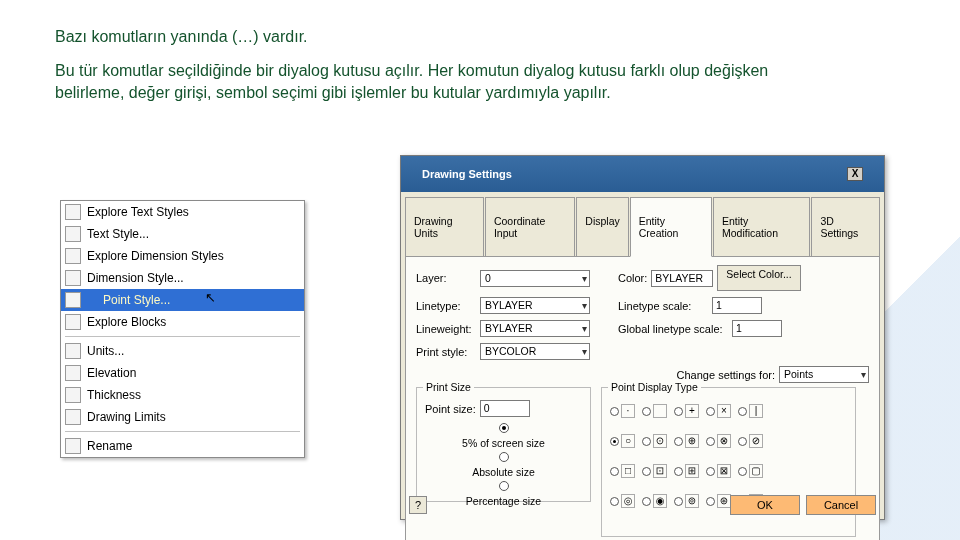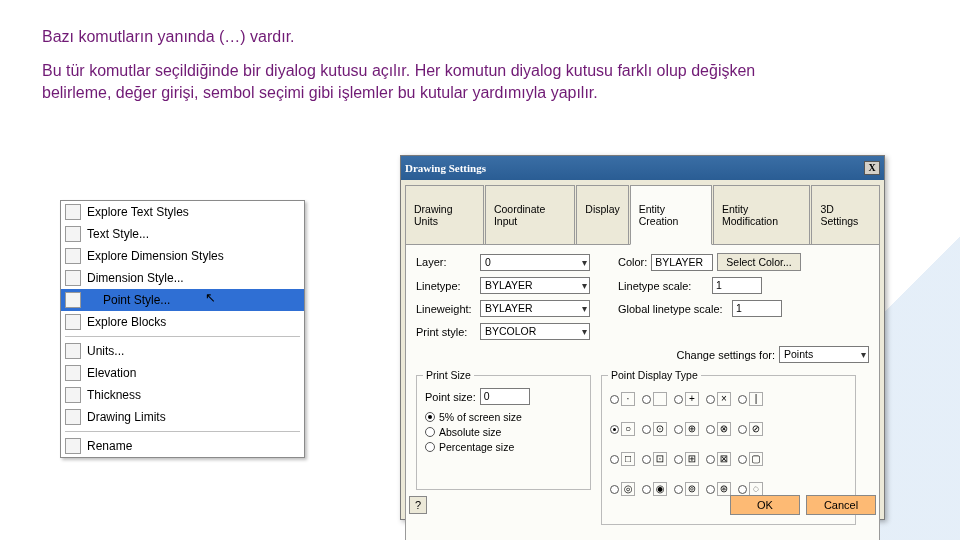--- a/index.html
+++ b/index.html
@@ -10,59 +10,59 @@
     background: #fff;
     position: relative;
     overflow: hidden;
   }
   .decor-tri {
     position: absolute; right: 0; top: 0;
     width: 220px; height: 540px;
     background: linear-gradient(135deg, transparent 60%, rgba(40,120,200,0.12) 60%);
     pointer-events: none;
   }
-  .slide-text { position: absolute; left: 42px; top: 28px; width: 770px; color:#701a75; }
+  .slide-text { position: absolute; left: 55px; top: 28px; width: 770px; color:#14532d; }
   .p1 { font-size: 16px; margin-bottom: 14px; }
   .p2 { font-size: 16px; line-height: 1.35; }
 
   
   .ctxmenu {
     position: absolute; left: 60px; top: 200px;
     width: 245px; background:#fff;
     border: 1px solid #8a8a8a;
     box-shadow: 2px 2px 3px rgba(0,0,0,.25);
     font-size: 12px;
   }
   .ctxmenu .mi {
     display: flex; align-items: center;
     height: 22px; padding: 0 6px 0 26px;
     position: relative;
   }
-  .ctxmenu .mi.selected { background:#2f6fd4; color:#000000;padding-left:42px; }
+  .ctxmenu .mi.selected { background:#2f6fd4; color:#fef9c3;padding-left:42px; }
   .ctxmenu .mi .icn {
     position:absolute; left:4px; top:3px; width:16px; height:16px;
     border:1px solid #999; background:#f4f4f4;
   }
   .ctxmenu .sep { height:1px; background:#c0c0c0; margin:3px 4px; }
   .cursor { position:absolute; left:205px; top:290px; font-size:13px; }
 
   
   .dlg {
     position: absolute; left: 400px; top: 155px;
     width: 485px; height: 365px;
     background:#ece9d8;
     border:1px solid #7a7a7a;
     box-shadow: 2px 2px 5px rgba(0,0,0,.3);
     font-size: 11px;
   }
   .dlg .titlebar {
-    height: 24px;
+    height: 36px;
     background: linear-gradient(#3a6ea5,#2a5d94);
     color:#fff; display:flex; align-items:center;
-    padding:0 4px; font-weight:bold; font-size:11px;font-family:Liberation Serif, serif;
+    padding:0 21px; font-weight:bold; font-size:11px;
   }
   .dlg .titlebar .closebtn {
     margin-left:auto; width:16px; height:14px;
     background:#d4d0c8; border:1px solid #555;
     font-size:10px; line-height:12px; text-align:center; color:#000;
   }
   .dlg .tabs {
     display:flex; gap:1px; padding:4px 4px 0 4px;
     border-bottom: 0;
   }
@@ -90,32 +90,32 @@
     font-size:10.5px; line-height:15px;
   }
   .combo::after {
     content:"▾"; position:absolute; right:2px; top:0; font-size:10px; color:#333;
   }
   .txt {
     background:#fff; border:1px solid #7a7a7a; height:17px;
     padding:0 3px; font-size:10.5px; line-height:15px;
   }
   .btn {
-    background:#ece9d8; border:1px solid #888; height:18px;
+    background:#ece9d8; border:1px solid #888; height:26px;
     padding:0 8px; font-size:10.5px; line-height:16px;
   }
   .groupbox {
     position:absolute; border:1px solid #bbb; background:#fcfcf8;
   }
   .groupbox .gtitle {
     position:absolute; top:-7px; left:6px; background:#fcfcf8; padding:0 3px; font-size:10.5px;
   }
   .gb1 { left:10px; top:130px; width:175px; height:115px; }
   .gb2 { left:195px; top:130px; width:255px; height:150px; }
-  .radio { display:flex; align-items:center; gap:4px; margin:3px 0; font-size:10.5px; }
+  .radio { display:flex; align-items:center; gap:4px; margin:3px 0; font-size:10.5px;flex-direction:column; }
   .radio .dot { width:10px; height:10px; border:1px solid #555; border-radius:50%; background:#fff; position:relative; }
   .radio .dot.on::after { content:""; position:absolute; left:2px; top:2px; width:4px; height:4px; background:#000; border-radius:50%; }
   .ptgrid { display:grid; grid-template-columns: repeat(5, 28px); grid-auto-rows:26px; gap:4px; margin:10px 8px; }
   .ptcell { display:flex; align-items:center; gap:2px; }
   .ptcell .r { width:9px; height:9px; border:1px solid #555; border-radius:50%; background:#fff; position:relative; }
   .ptcell .r.on::after { content:""; position:absolute; left:2px; top:2px; width:3px; height:3px; background:#000; border-radius:50%; }
   .ptcell .sym { width:14px; height:14px; border:1px solid #aaa; font-size:10px; line-height:12px; text-align:center; }
   .dlg .footer {
     position:absolute; left:0; right:0; bottom:0; height:28px;
     display:flex; align-items:center; padding:0 8px;

